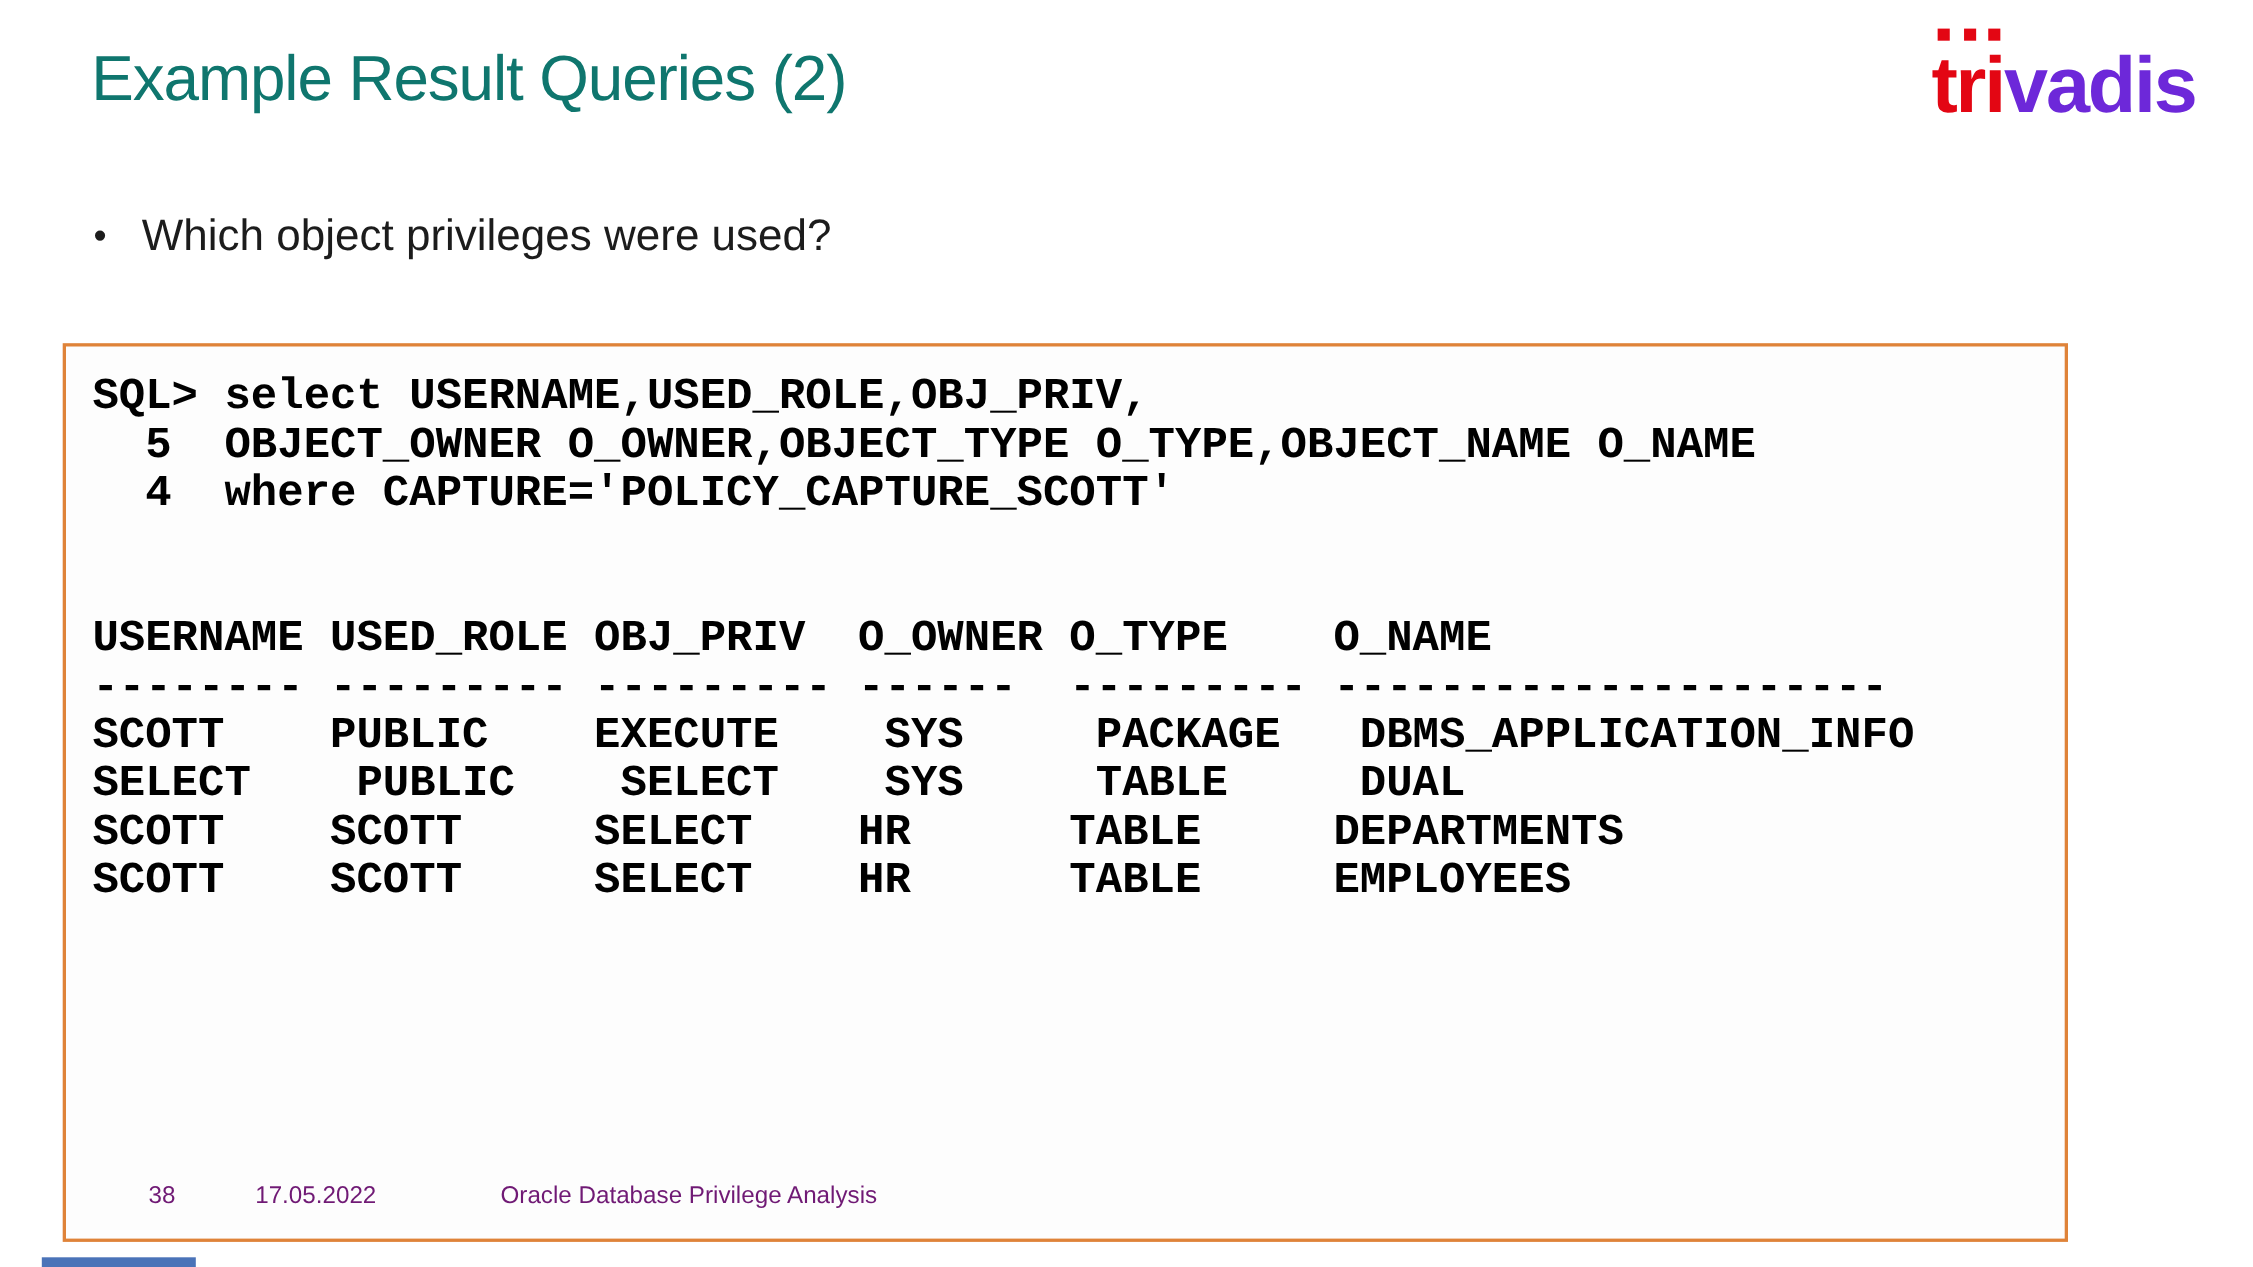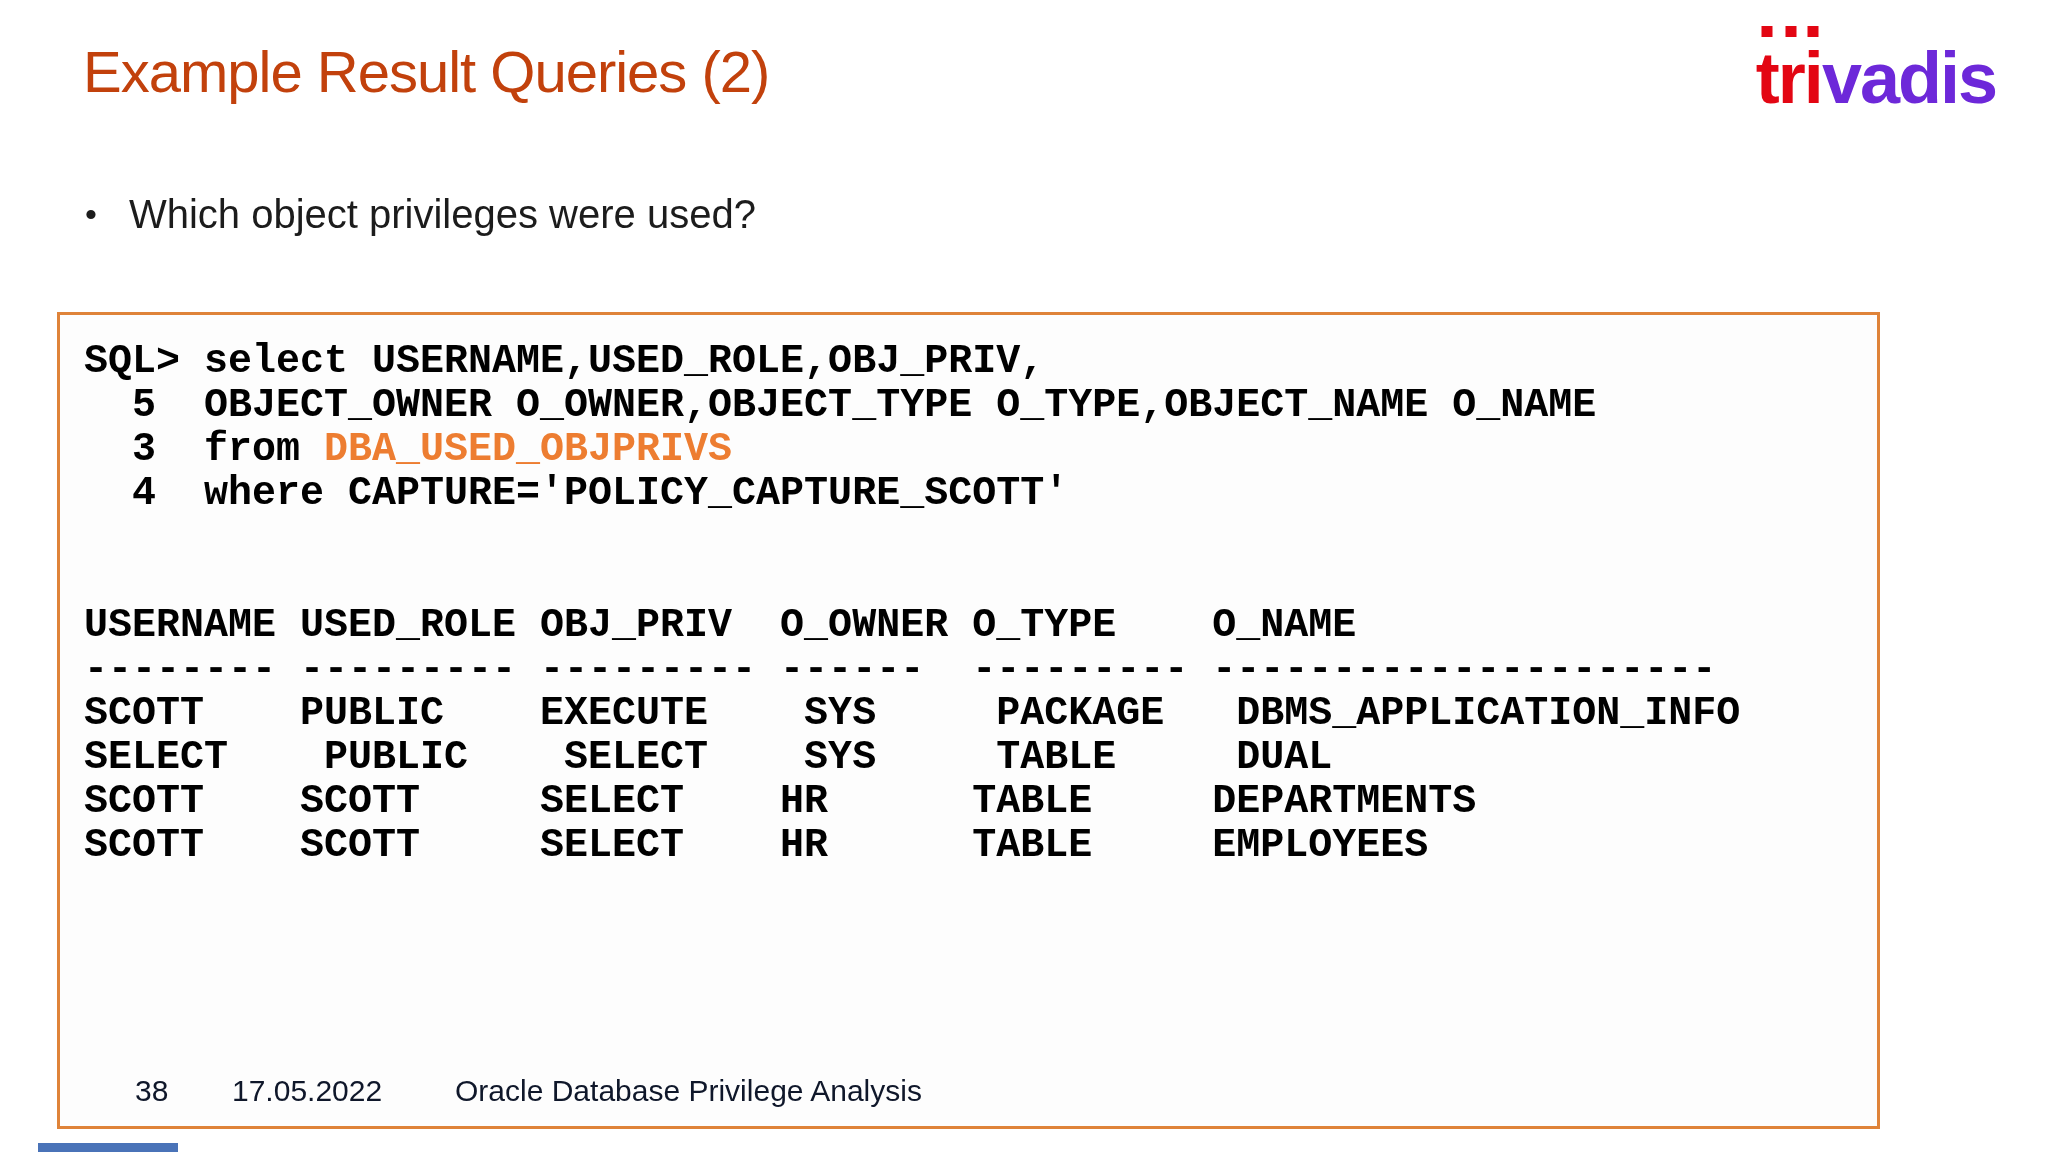--- a/index.html
+++ b/index.html
@@ -13,21 +13,21 @@
     color: #1f1f1f;
   }
 
   
   .title {
     position: absolute;
     left: 83px;
     top: 38px;
     font-size: 58px;
     letter-spacing: -1px;
-    color: #c2410c;
+    color: #0f766e;
   }
 
   
   .logo {
     position: absolute;
     right: 52px;
     top: 18px;
     display: flex;
     align-items: flex-end;
     font-weight: 700;
@@ -97,22 +97,22 @@
   }
   .mono-line .hl { color: #ed7d31; }
 
   
   .footer {
     position: absolute;
     left: 0;
     top: 1074px;
     width: 100%;
     height: 40px;
-    font-size: 30px;
-    color: #0f172a;
+    font-size: 22px;
+    color: #701a75;
   }
   .footer .page-number   { position: absolute; left: 135px; }
   .footer .footer-date   { position: absolute; left: 232px; }
   .footer .footer-title  { position: absolute; left: 455px; }
 
   
   .progress-bar {
     position: absolute;
     left: 38px;
     top: 1143px;
@@ -136,21 +136,20 @@
   </div>
 
   <div class="bullet-line">
     <span class="bullet-glyph">•</span>
     <span>Which object privileges were used?</span>
   </div>
 
   <div class="code-box">
     <div class="mono-line">SQL&gt; select USERNAME,USED_ROLE,OBJ_PRIV,</div>
     <div class="mono-line">  5  OBJECT_OWNER O_OWNER,OBJECT_TYPE O_TYPE,OBJECT_NAME O_NAME</div>
-    <div class="mono-line"><span>  3  from </span><span class="hl">DBA_USED_OBJPRIVS</span></div>
     <div class="mono-line">  4  where CAPTURE='POLICY_CAPTURE_SCOTT'</div>
     <div class="mono-line"></div>
     <div class="mono-line"></div>
     <div class="mono-line">USERNAME USED_ROLE OBJ_PRIV  O_OWNER O_TYPE    O_NAME</div>
     <div class="mono-line">-------- --------- --------- ------  --------- ---------------------</div>
     <div class="mono-line">SCOTT    PUBLIC    EXECUTE    SYS     PACKAGE   DBMS_APPLICATION_INFO</div>
     <div class="mono-line">SELECT    PUBLIC    SELECT    SYS     TABLE     DUAL</div>
     <div class="mono-line">SCOTT    SCOTT     SELECT    HR      TABLE     DEPARTMENTS</div>
     <div class="mono-line">SCOTT    SCOTT     SELECT    HR      TABLE     EMPLOYEES</div>
   </div>

